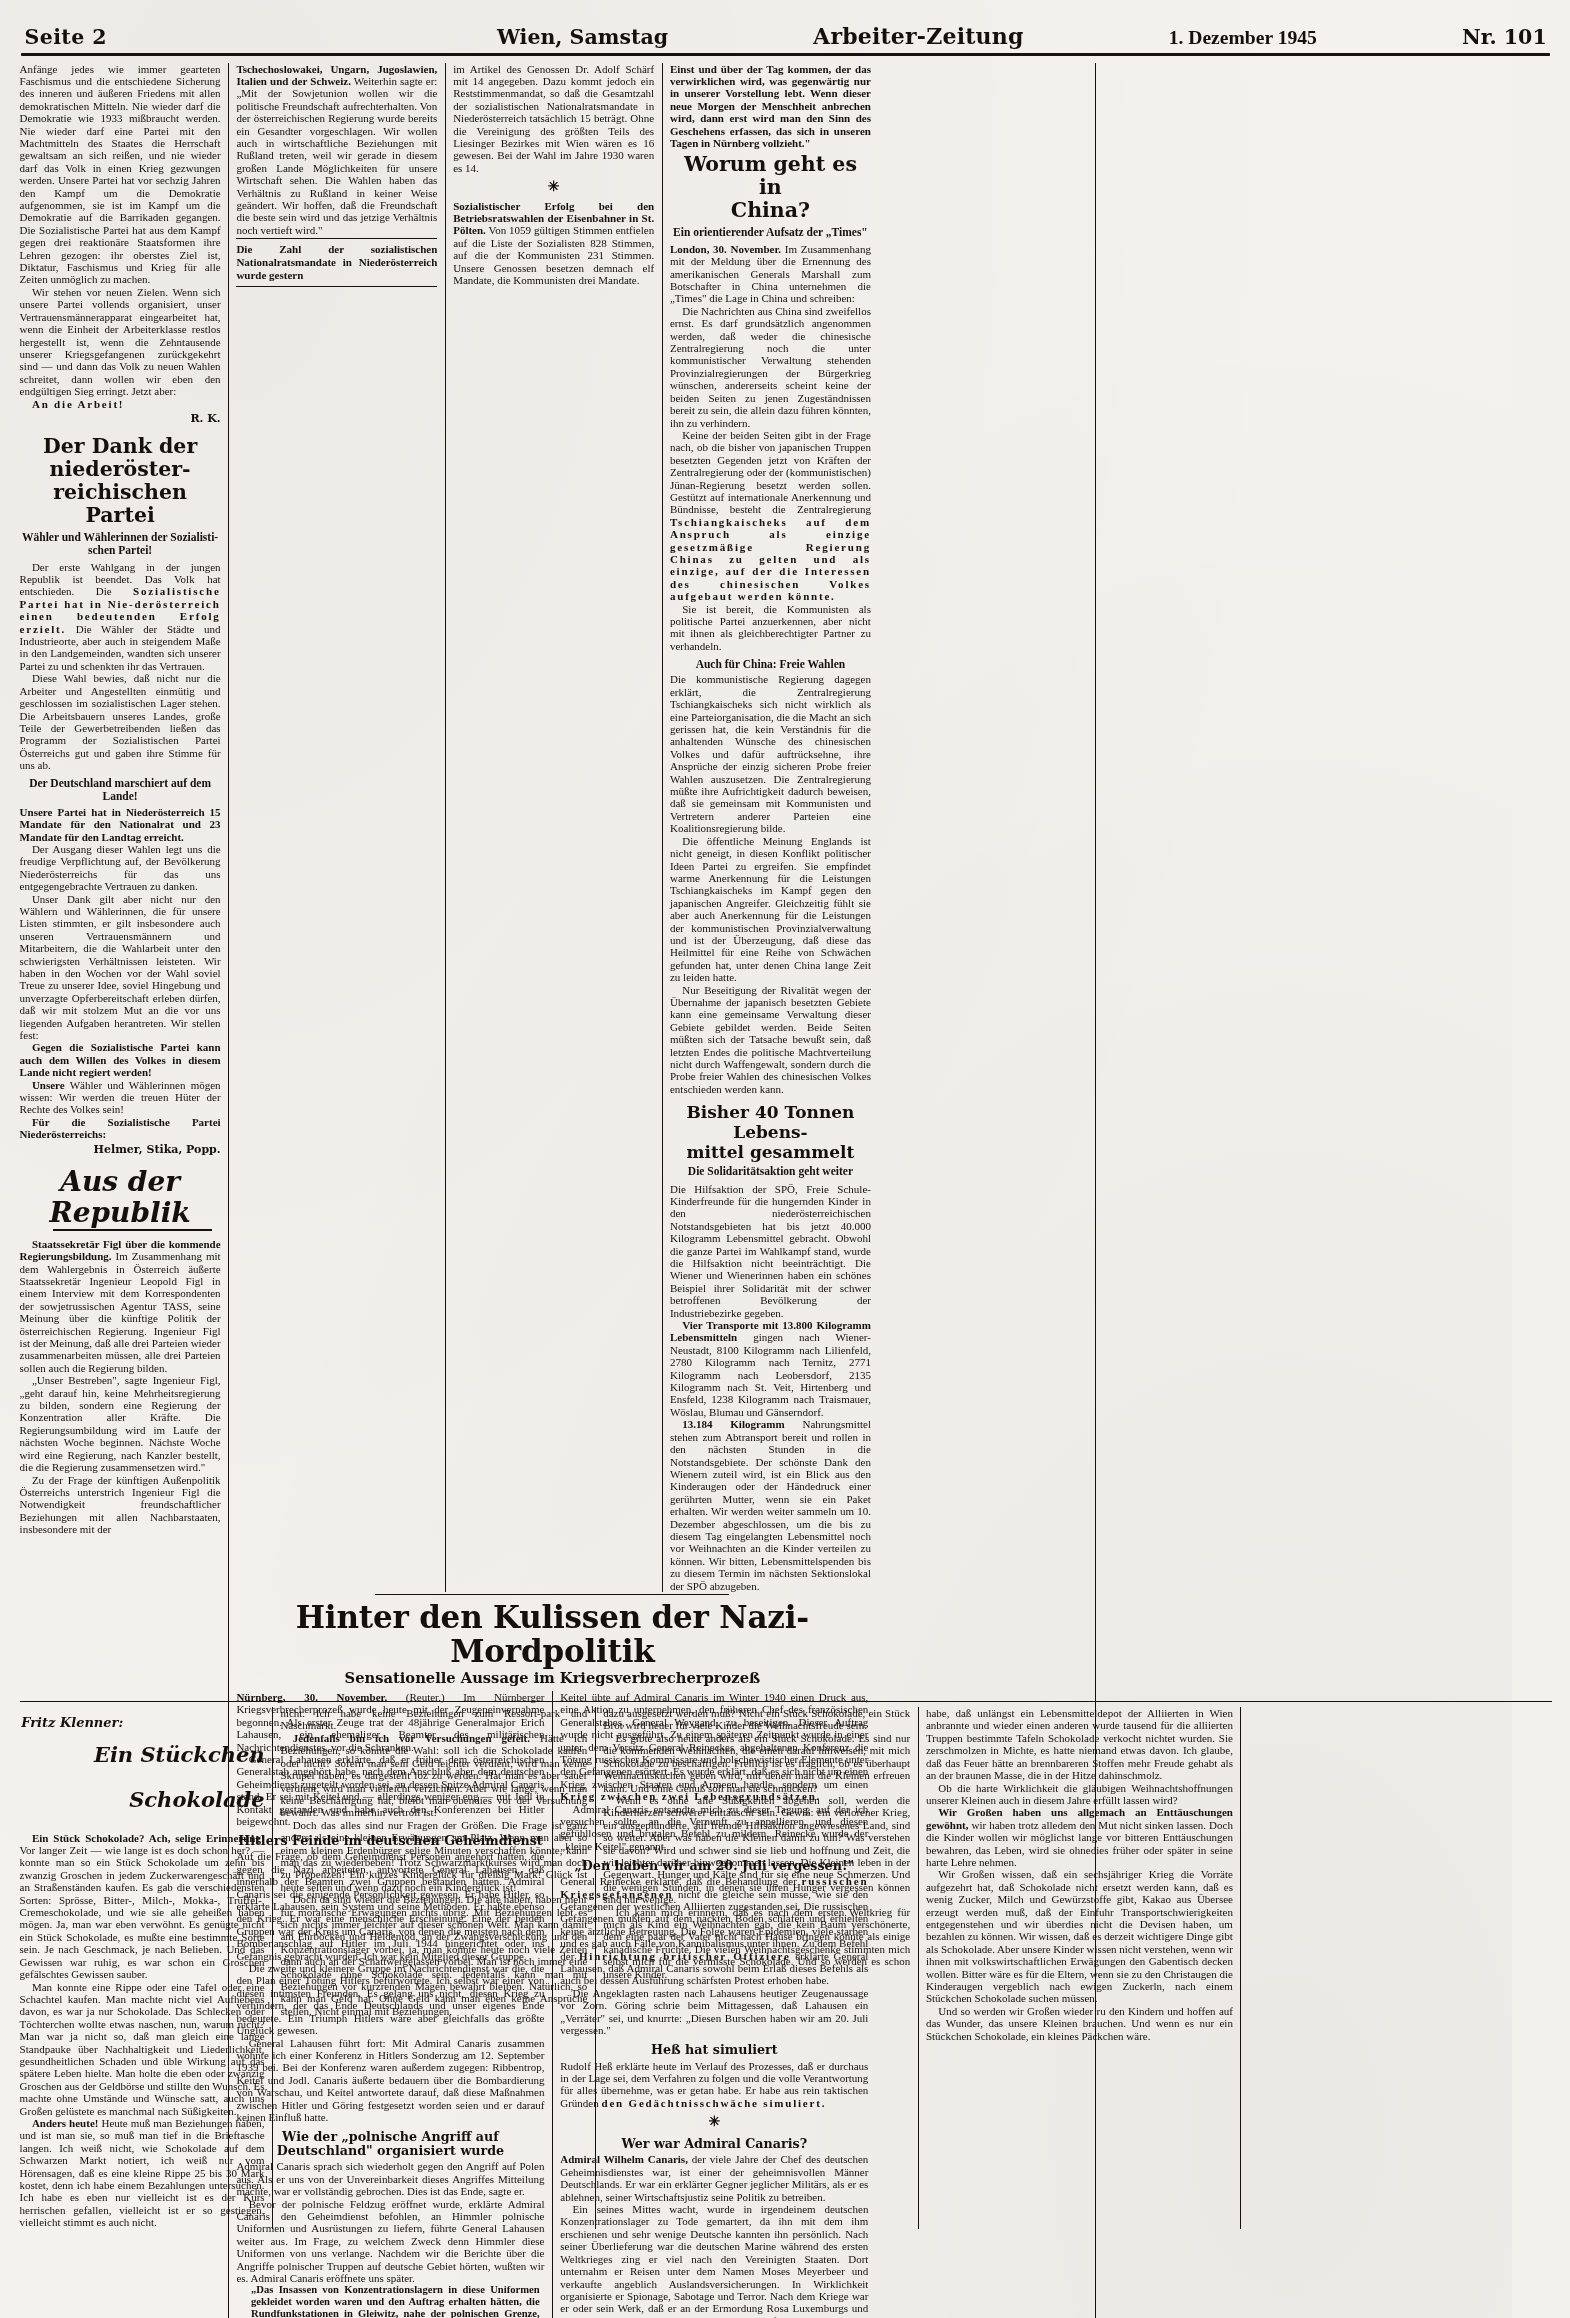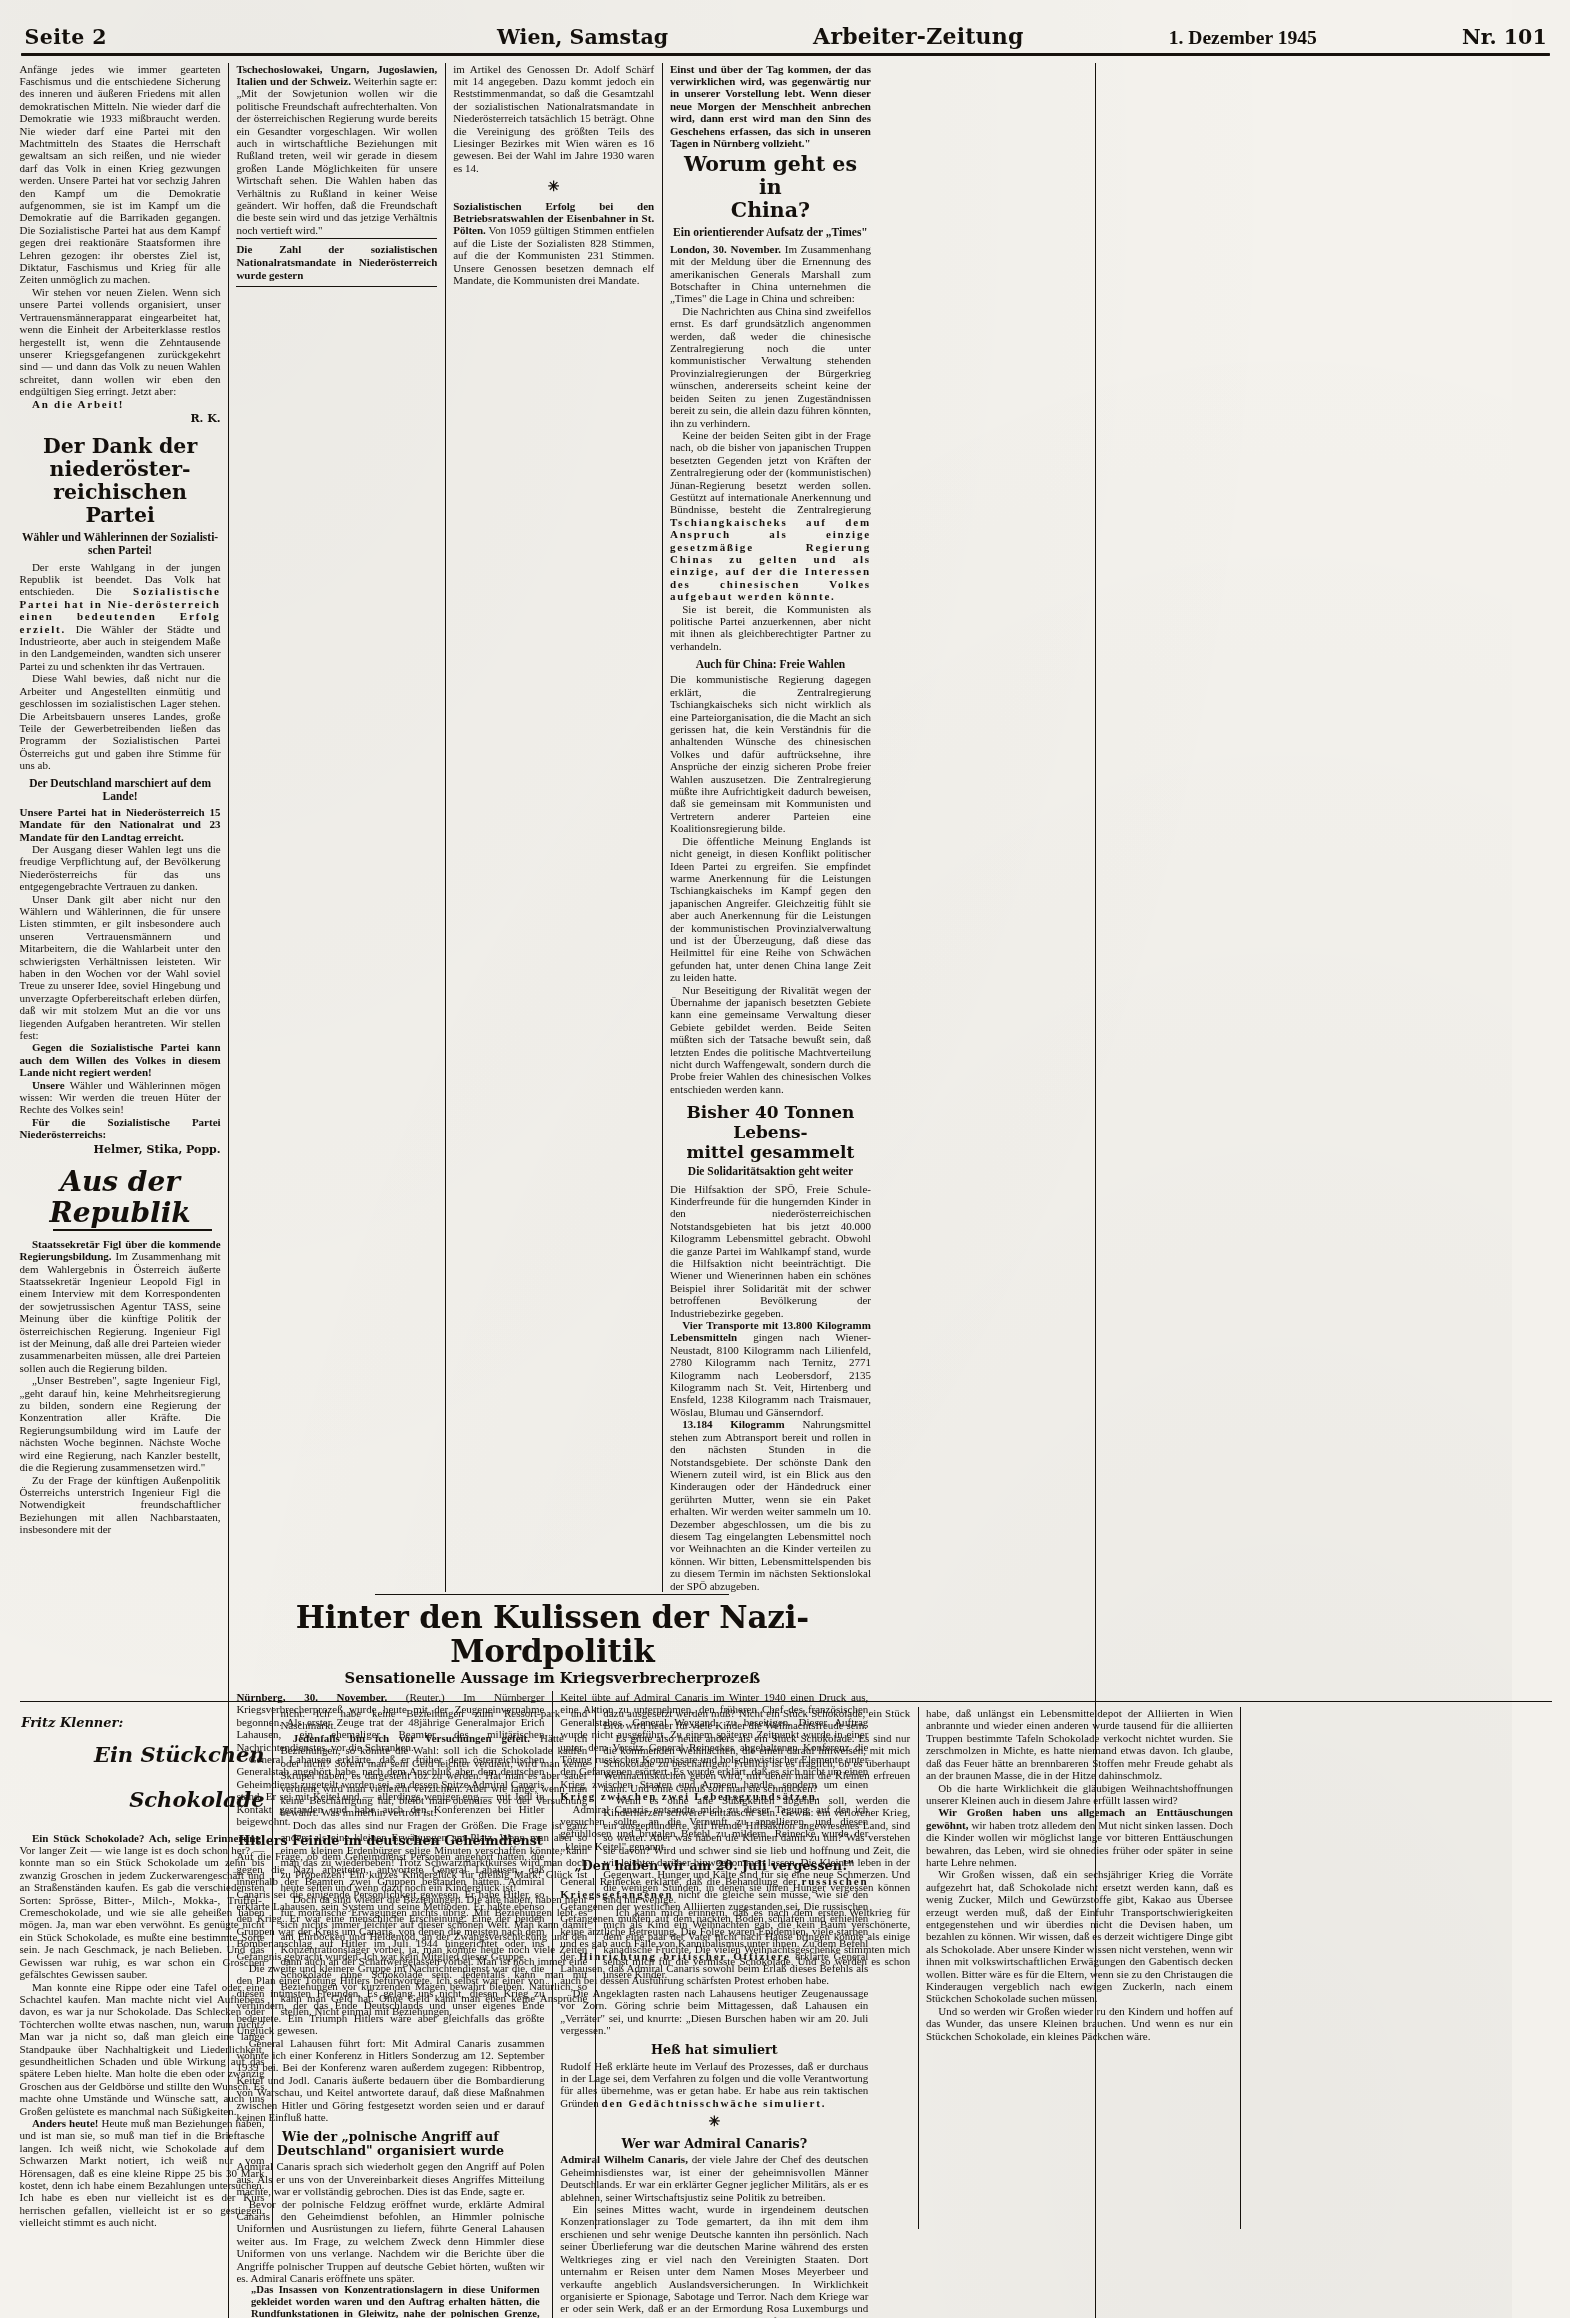--- a/index.html
+++ b/index.html
@@ -192,21 +192,21 @@
       <div class="cols">
         <div class="col" style="width:201px;">
           <p class="t noind"><b class="nm">Tschechoslowakei, Ungarn, Jugoslawien, Italien und der Schweiz.</b>
             <span>Weiterhin sagte er: „Mit der Sowjetunion wollen wir die politische Freundschaft aufrechterhalten. Von der österreichischen Regierung wurde bereits ein Gesandter vorgeschlagen. Wir wollen auch in wirtschaftliche Beziehungen mit Rußland treten, weil wir gerade in diesem großen Lande Möglichkeiten für unsere Wirtschaft sehen. Die Wahlen haben das Verhältnis zu Rußland in keiner Weise geändert. Wir hoffen, daß die Freundschaft die beste sein wird und das jetzige Verhältnis noch vertieft wird."</span></p>
           <div class="boxnote">Die Zahl der sozialistischen Nationalratsmandate in Niederösterreich wurde gestern</div>
         </div>
         <div class="vrule"></div>
         <div class="col" style="width:201px;">
           <p class="t noind">im Artikel des Genossen Dr. Adolf Schärf mit 14 angegeben. Dazu kommt jedoch ein Reststimmenmandat, so daß die Gesamtzahl der sozialistischen Nationalratsmandate in Niederösterreich tatsächlich 15 beträgt. Ohne die Vereinigung des größten Teils des Liesinger Bezirkes mit Wien wären es 16 gewesen. Bei der Wahl im Jahre 1930 waren es 14.</p>
           <div class="star">✳</div>
-          <p class="t noind"><b class="nm">Sozialistischen Erfolg bei den Betriebsratswahlen der Eisenbahner in St. Pölten.</b>
+          <p class="t noind"><b class="nm">Sozialistischer Erfolg bei den Betriebsratswahlen der Eisenbahner in St. Pölten.</b>
             <span>Von 1059 gültigen Stimmen entfielen auf die Liste der Sozialisten 828 Stimmen, auf die der Kommunisten 231 Stimmen. Unsere Genossen besetzen demnach elf Mandate, die Kommunisten drei Mandate.</span></p>
         </div>
         <div class="vrule"></div>
         <div class="col" style="width:201px;">
           <p class="t noind lead">Einst und über der Tag kommen, der das verwirklichen wird, was gegenwärtig nur in unserer Vorstellung lebt. Wenn dieser neue Morgen der Menschheit anbrechen wird, dann erst wird man den Sinn des Geschehens erfassen, das sich in unseren Tagen in Nürnberg vollzieht."</p>
           <h2 class="col-hd" style="margin-top:4px;">
             <span>Worum geht es in</span><br>
             <span>China?</span>
           </h2>
           <div class="kicker">Ein orientierender Aufsatz der „Times"</div>

